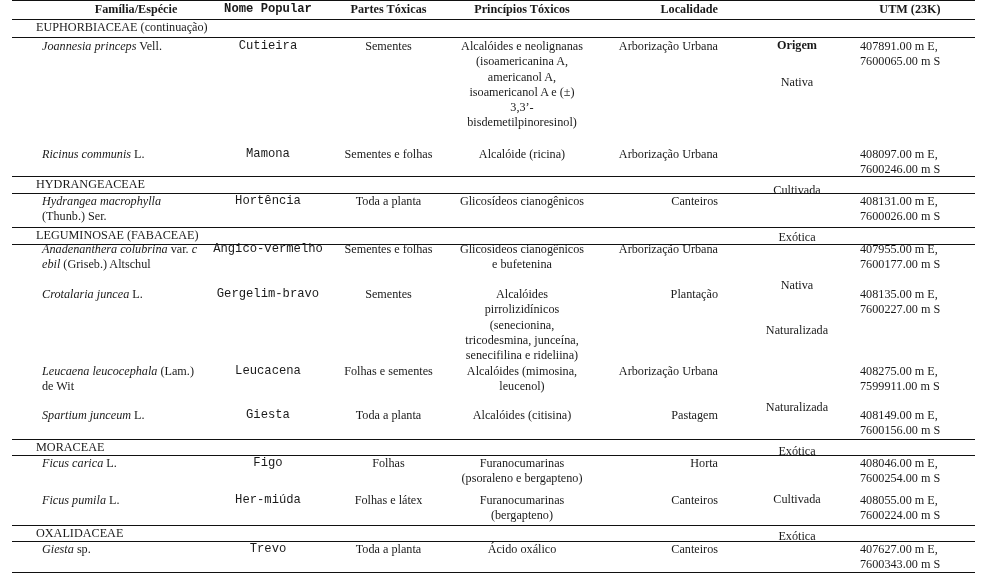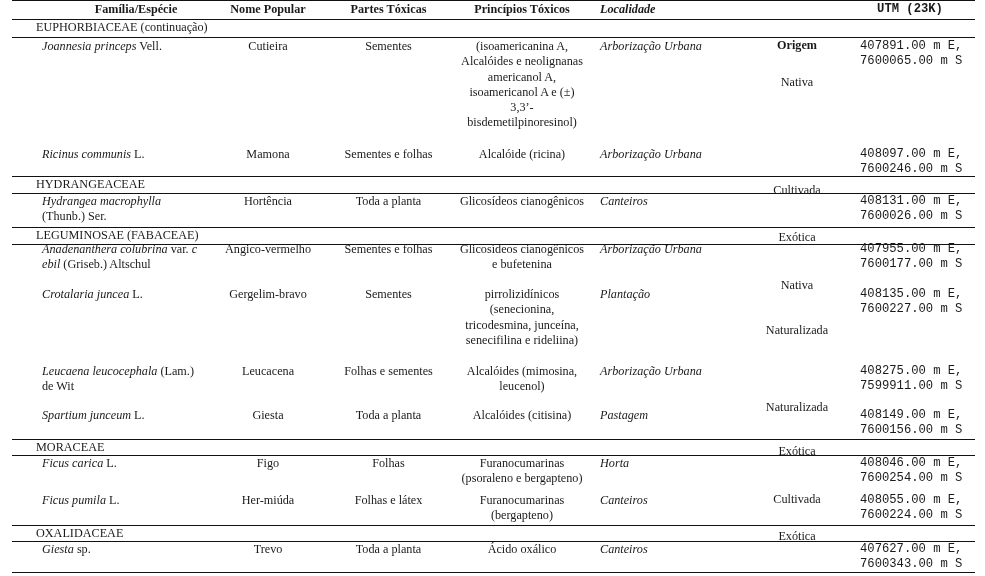--- a/index.html
+++ b/index.html
@@ -6,26 +6,26 @@
   body {
     width: 985px; height: 576px; overflow: hidden; position: relative;
     font-family: "Liberation Serif", "DejaVu Serif", serif;
     font-size: 12.2px; color: #1a1a1a; line-height: 15.3px;
   }
   .tbl { position: absolute; left: 12px; top: 0; width: 963px; }
   .hline { position: absolute; left: 12px; width: 963px; height: 0; border-top: 1.4px solid #111; }
   .row { position: absolute; left: 12px; width: 963px; }
   .cell { position: absolute; top: 0; }
   .c1 { left: 6px; width: 200px; text-align: left; margin-left: 24px; }
-  .c2 { left: 196px; width: 120px; text-align: center; }
+  .c2 { left: 196px; width: 120px; text-align: center; font-family: Liberation Mono, monospace; }
   .c3 { left: 313px; width: 127px; text-align: center; }
   .c4 { left: 430px; width: 160px; text-align: center; }
-  .c5 { left: 588px; width: 150px; text-align: left; font-style: italic; }
+  .c5 { left: 556px; width: 150px; text-align: right; }
   .c6 { left: 730px; width: 110px; text-align: center; margin-top: 36px; }
-  .c7 { left: 848px; width: 115px; text-align: left; font-family: Liberation Mono, monospace; }
+  .c7 { left: 848px; width: 115px; text-align: left; }
   .hdr { font-weight: bold; }
   .hdr .c7 { text-align: center; left: 838px; width: 120px; }
   .fam { left: 24px; }
   i { font-style: italic; }
 </style>
 </head>
 <body>
 
 <div class="tbl"></div>
 
@@ -54,22 +54,22 @@
 
 <div class="row" style="top:20px">
   <div class="cell fam">EUPHORBIACEAE (continuação)</div>
 </div>
 
 <div class="row" style="top:39px">
   <div class="cell c1"><i>Joannesia princeps</i><span> Vell.</span></div>
   <div class="cell c2">Cutieira</div>
   <div class="cell c3">Sementes</div>
   <div class="cell c4">
+    <div>Alcalóides e neolignanas</div>
     <div>(isoamericanina A,</div>
-    <div>Alcalóides e neolignanas</div>
     <div>americanol A,</div>
     <div>isoamericanol A e (±)</div>
     <div>3,3’-</div>
     <div>bisdemetilpinoresinol)</div>
   </div>
   <div class="cell c5">Arborização Urbana</div>
   <div class="cell c6">Nativa</div>
   <div class="cell c7">
     <div>407891.00 m E,</div>
     <div>7600065.00 m S</div>
@@ -134,20 +134,21 @@
     <div>407955.00 m E,</div>
     <div>7600177.00 m S</div>
   </div>
 </div>
 
 <div class="row" style="top:287px">
   <div class="cell c1"><i>Crotalaria juncea</i><span> L.</span></div>
   <div class="cell c2">Gergelim-bravo</div>
   <div class="cell c3">Sementes</div>
   <div class="cell c4">
+    <div>Alcalóides</div>
     <div>pirrolizidínicos</div>
     <div>(senecionina,</div>
     <div>tricodesmina, junceína,</div>
     <div>senecifilina e rideliina)</div>
   </div>
   <div class="cell c5">Plantação</div>
   <div class="cell c6">Naturalizada</div>
   <div class="cell c7">
     <div>408135.00 m E,</div>
     <div>7600227.00 m S</div>

